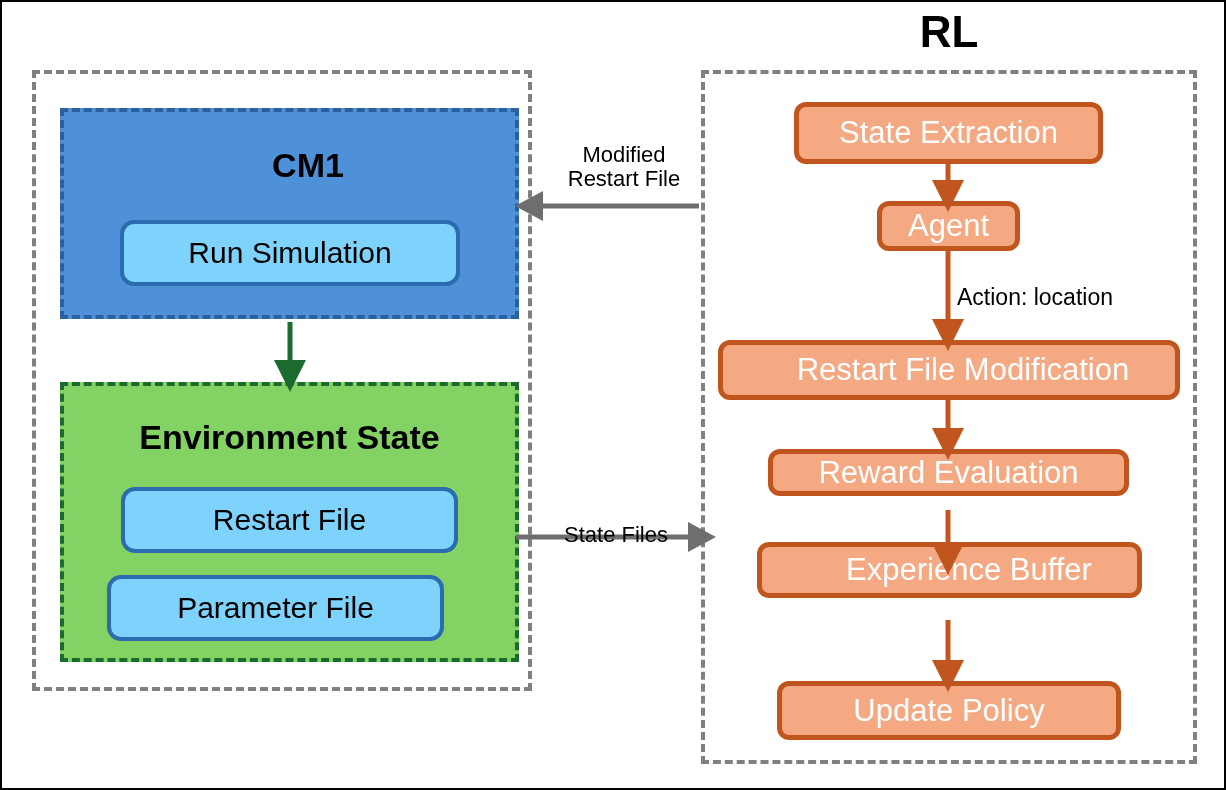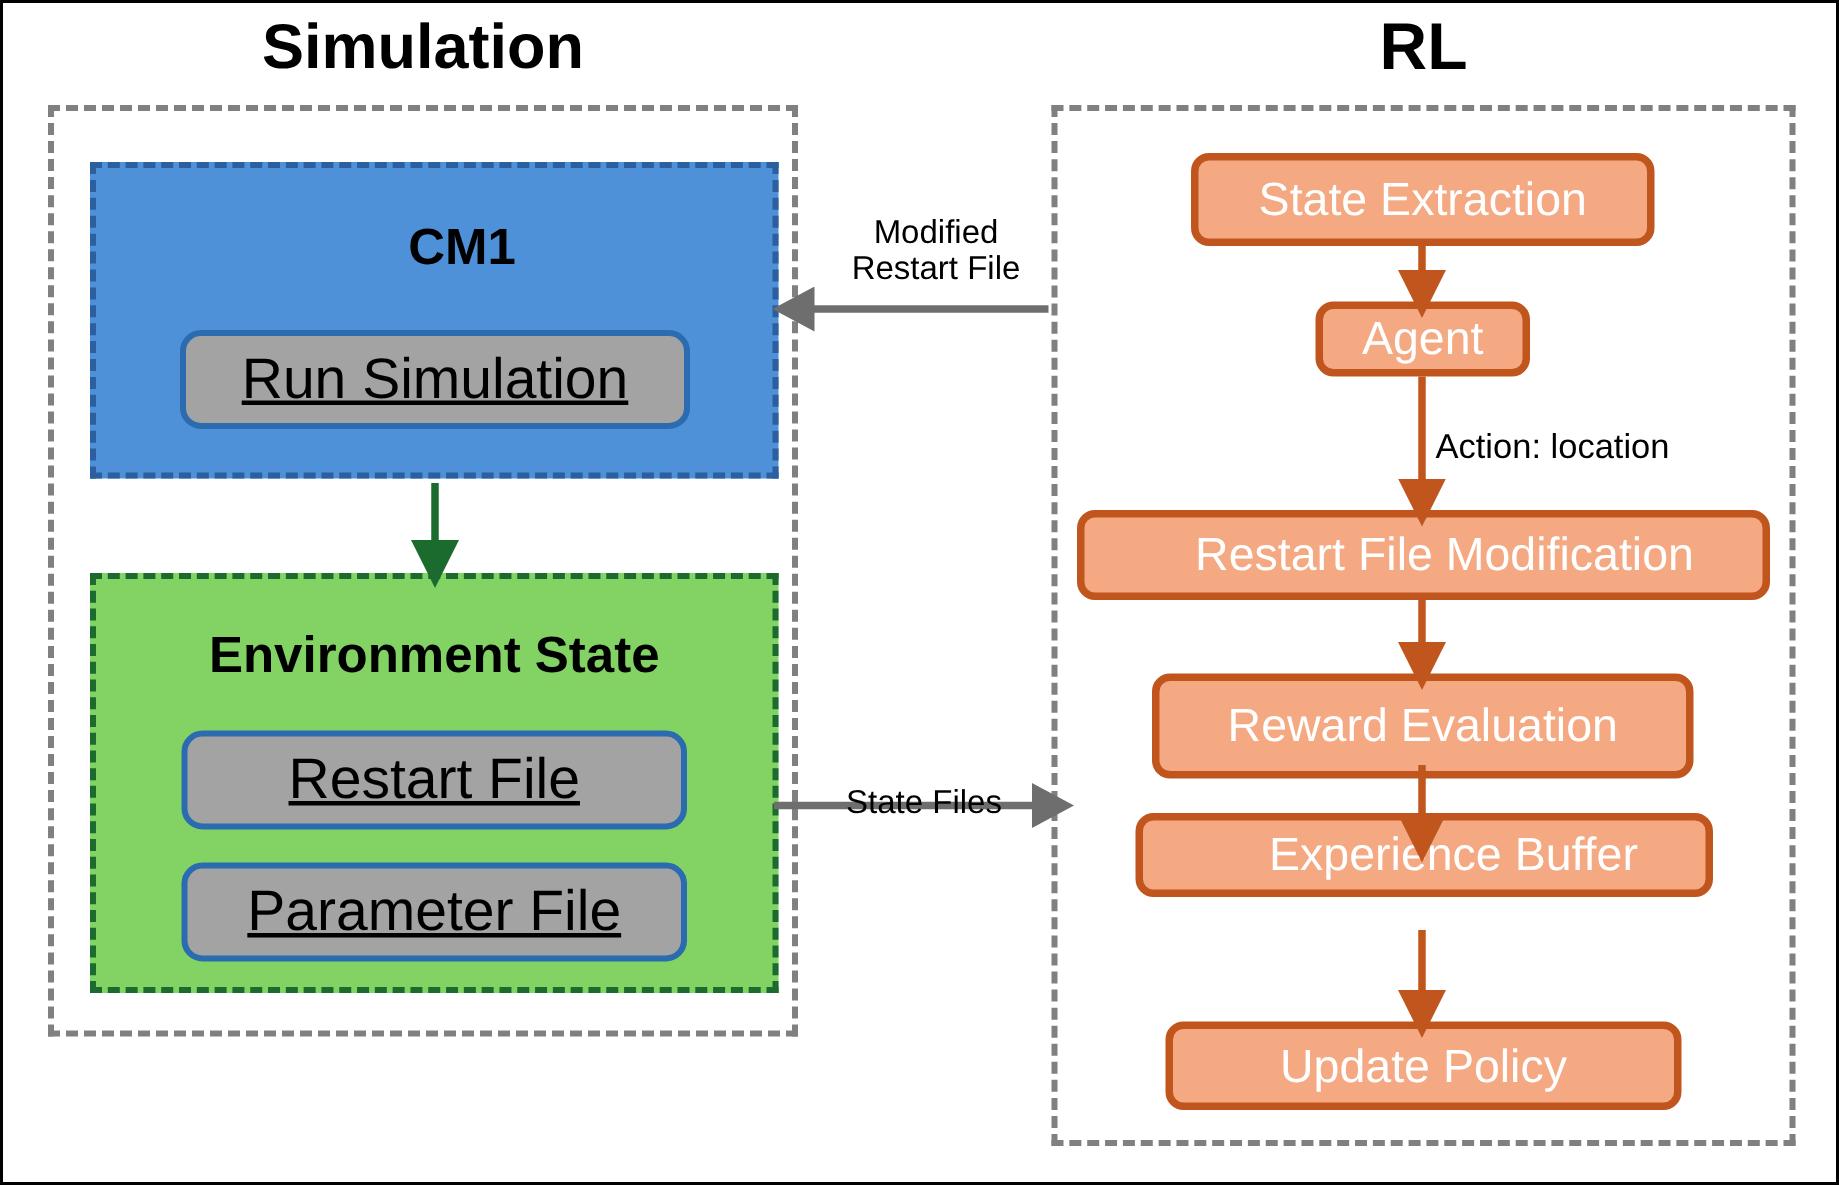--- a/index.html
+++ b/index.html
@@ -65,52 +65,51 @@
     font-weight: bold;
     color: #000000;
     white-space: nowrap;
   }
   #cm1-heading { top: 34px; font-size: 34px; padding-left: 37px; }
   #env-heading { top: 32px; font-size: 34px; }
 
   
   .white-box {
     position: absolute;
-    background: #a3a3a3;
+    background: #7dd3fc;
     border: 4px solid #2b6cb0;
     border-radius: 14px;
     display: flex;
     align-items: center;
     justify-content: center;
     color: #000000;
-    font-size: 38px;
-    white-space: nowrap;
-    text-decoration: underline;
+    font-size: 30px;
+    white-space: nowrap;
   }
   #box-run-sim    { left: 56px;  top: 108px; width: 340px; height: 66px; }
   #box-restart    { left: 57px;  top: 101px; width: 337px; height: 66px; }
-  #box-parameter  { left: 57px;  top: 189px; width: 337px; height: 66px; text-align: right; }
+  #box-parameter  { left: 43px;  top: 189px; width: 337px; height: 66px; text-align: right; }
 
   
   .rl-node {
     position: absolute;
     background: #f4a983;
     border: 5px solid #c0561d;
     border-radius: 12px;
     display: flex;
     align-items: center;
     justify-content: center;
     color: #ffffff;
     font-size: 31px;
     white-space: nowrap;
   }
   #node-state-extraction { left: 792px; top: 100px;  width: 309px; height: 62px; }
   #node-agent            { left: 875px; top: 199px;  width: 143px; height: 50px; }
   #node-restart-mod      { left: 716px; top: 338px;  width: 462px; height: 60px; padding-left: 28px; }
-  #node-reward-eval      { left: 766px; top: 447px;  width: 361px; height: 70px; }
+  #node-reward-eval      { left: 766px; top: 447px;  width: 361px; height: 47px; }
   #node-experience-buf   { left: 755px; top: 540px;  width: 385px; height: 56px; padding-left: 39px; }
   #node-update-policy    { left: 775px; top: 679px;  width: 344px; height: 59px; }
 
   
   #arrows {
     position: absolute;
     left: 0; top: 0;
     width: 1226px; height: 790px;
     pointer-events: none;
   }
@@ -133,21 +132,20 @@
   #label-action-location {
     left: 955px; top: 283px;
     font-size: 23px; text-align: left;
   }
 </style>
 </head>
 <body>
 
 <div id="canvas">
 
-  <div class="section-title" id="title-simulation">Simulation</div>
 
   <div class="section-title" id="title-rl">RL</div>
 
   <div class="panel" id="panel-simulation"></div>
   <div class="panel" id="panel-rl"></div>
 
   <div id="block-cm1">
     <div class="block-heading" id="cm1-heading">CM1</div>
     <div class="white-box" id="box-run-sim">Run Simulation</div>
   </div>

